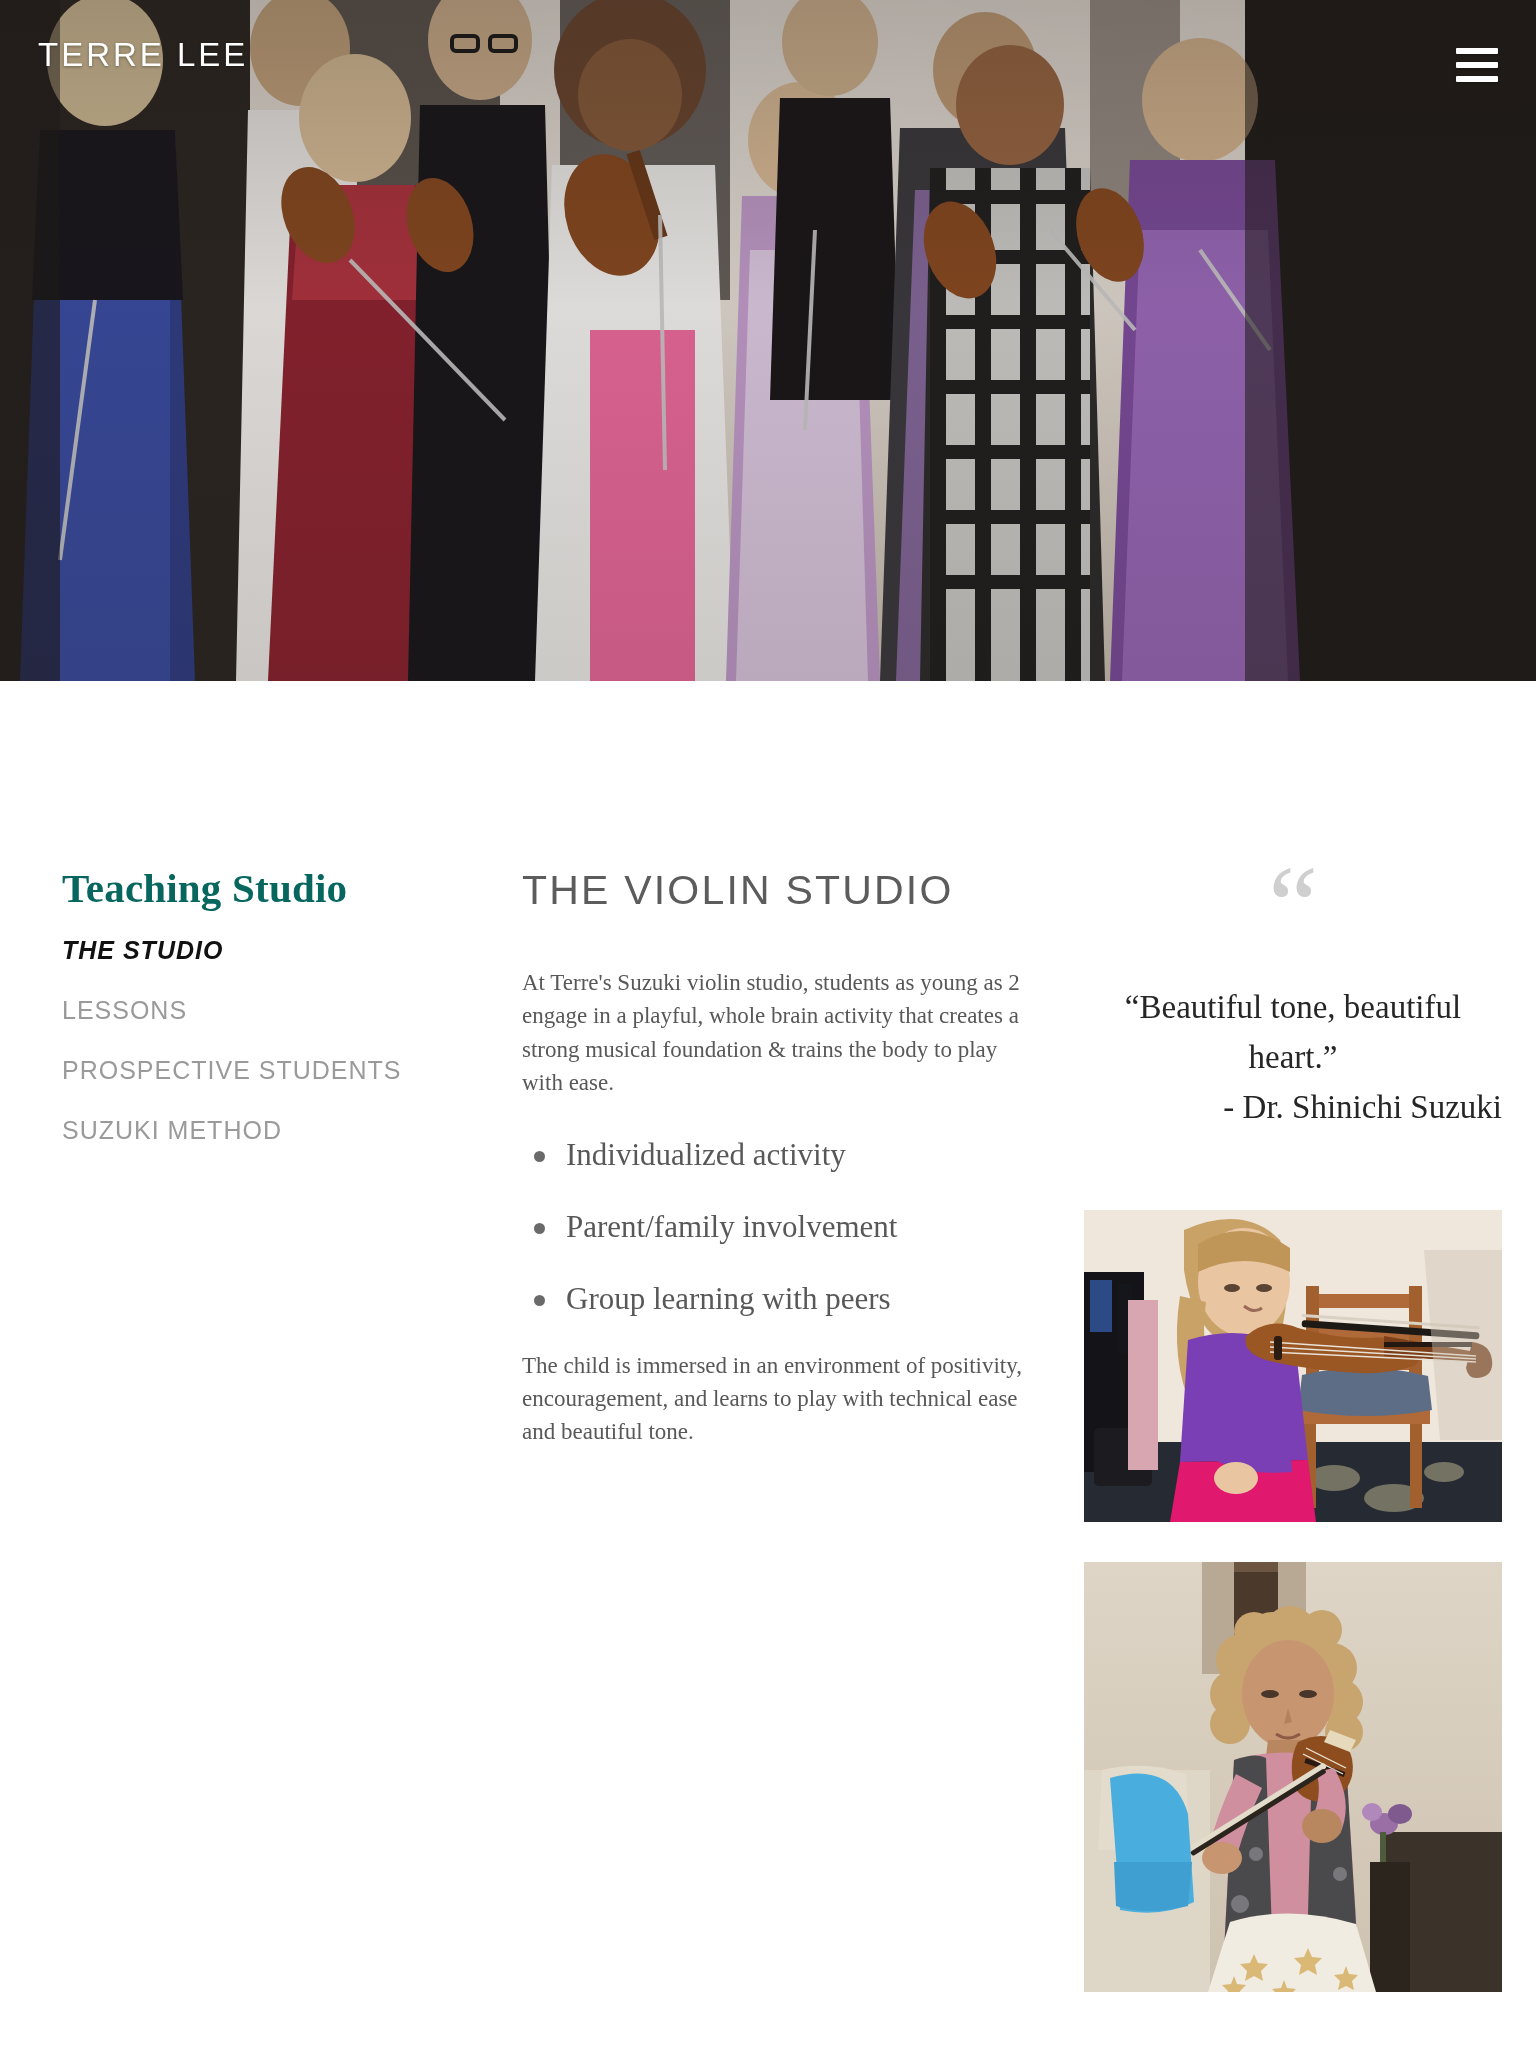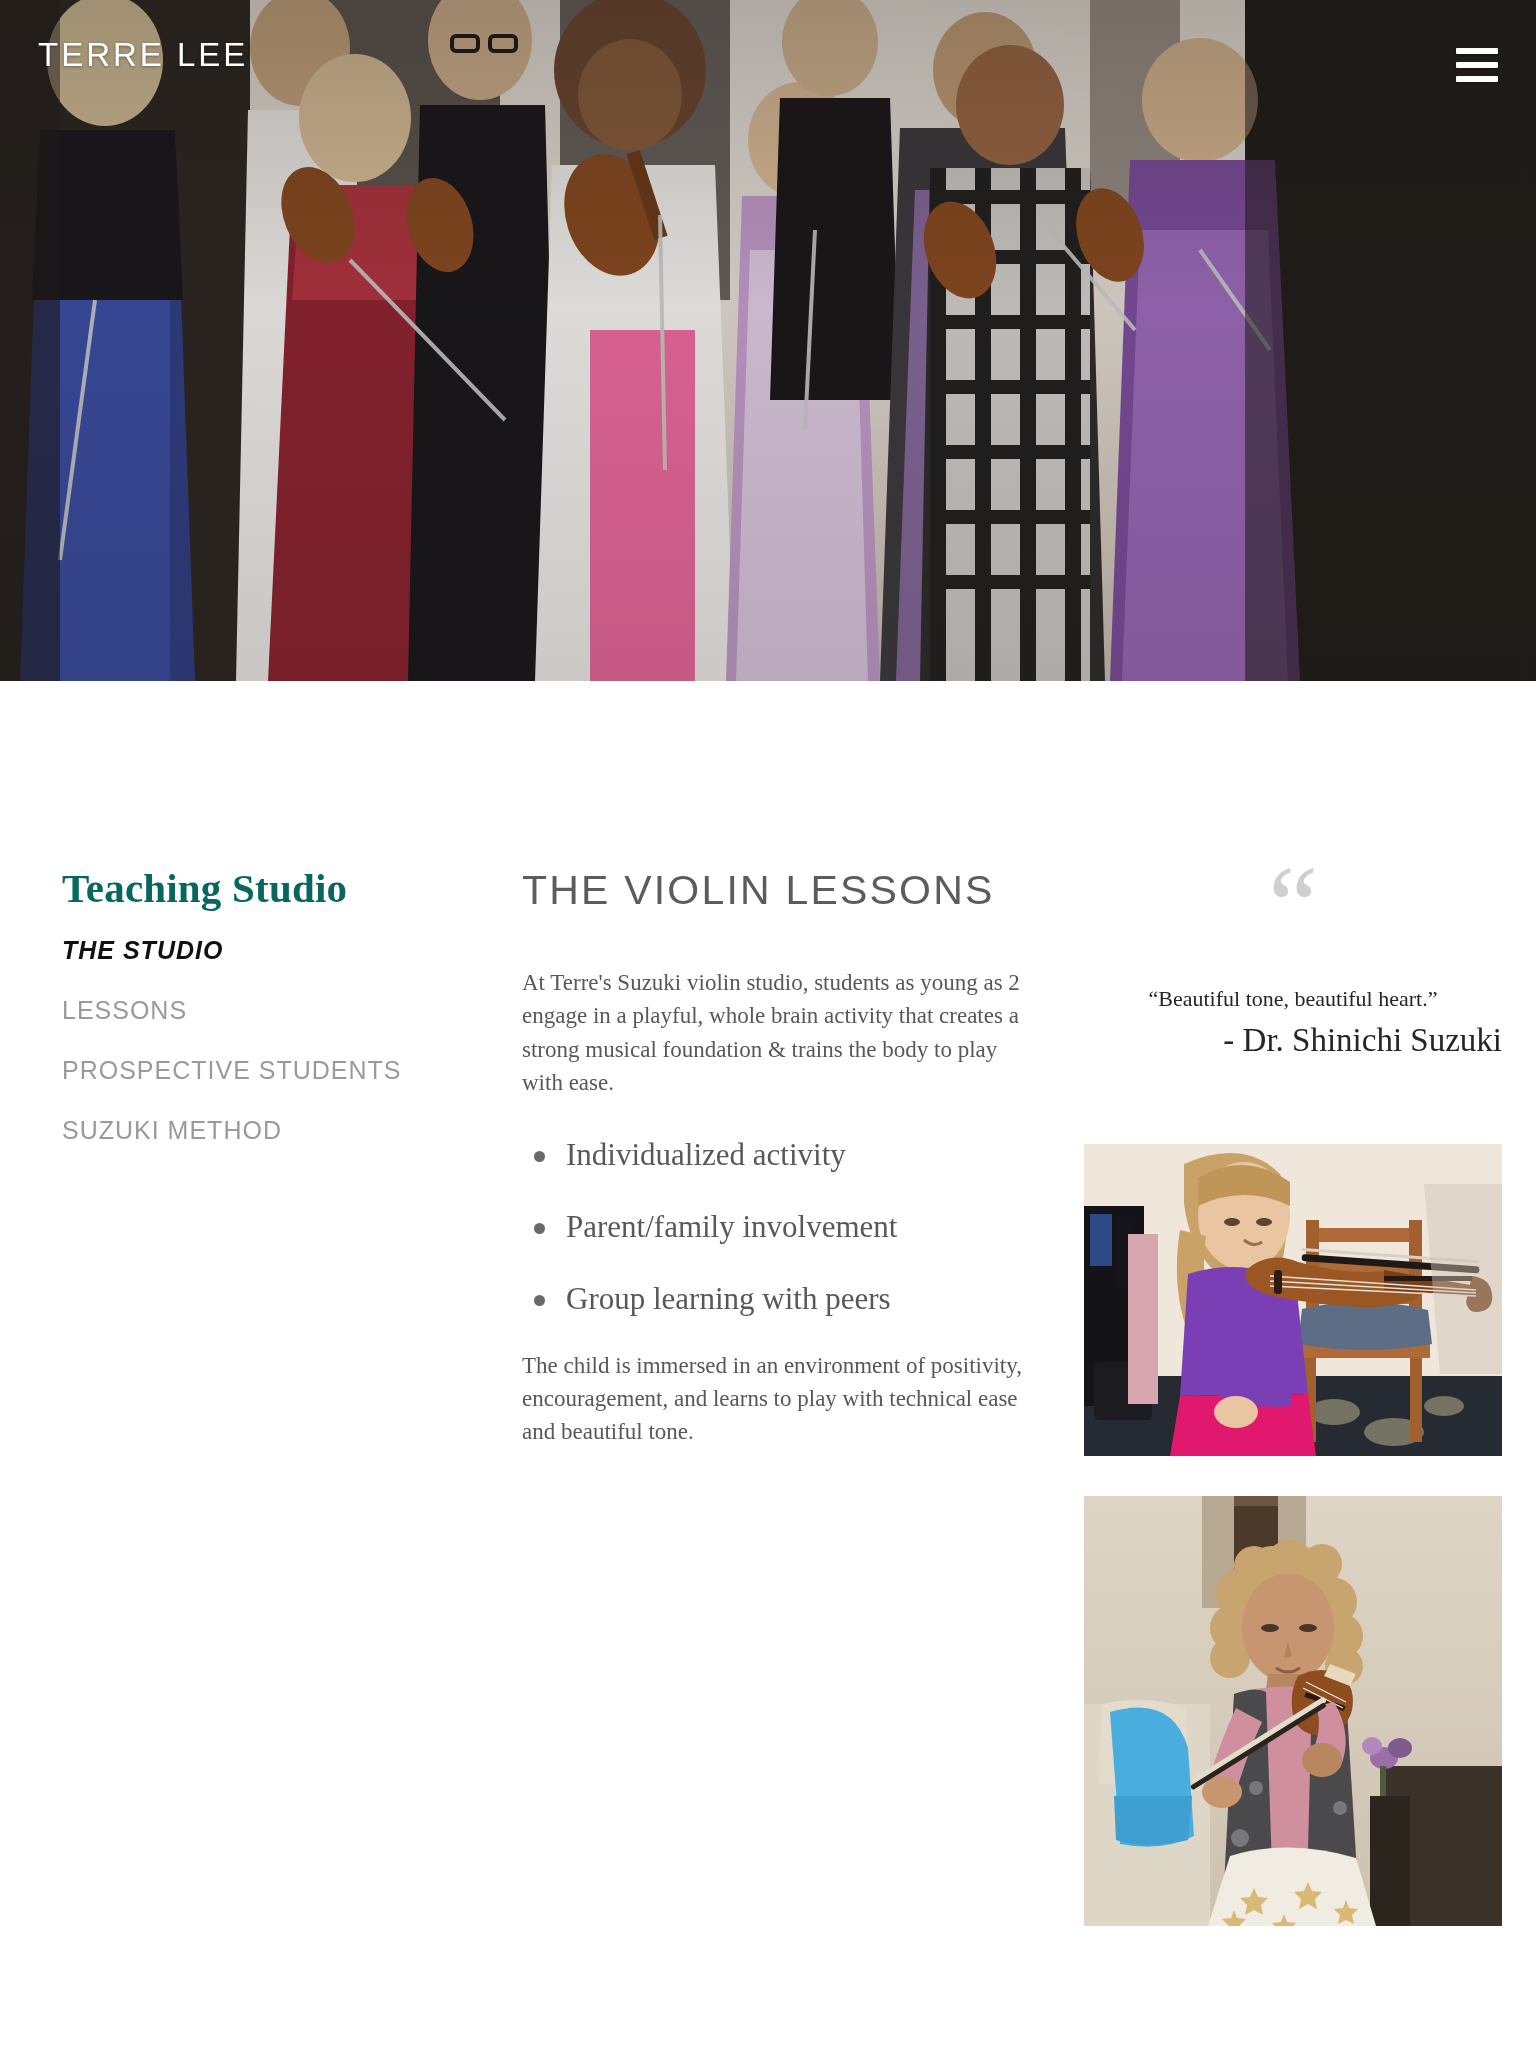--- a/index.html
+++ b/index.html
@@ -141,21 +141,21 @@
     font-size: 112px;
     line-height: .7;
     color: #cfcfcf;
     text-align: center;
     margin: 0 0 46px 0;
     height: 70px;
     overflow: hidden;
   }
   .quote-body {
     font-family: "Liberation Serif", serif;
-    font-size: 22px;
+    font-size: 33px;
     line-height: 1.52;
     color: #262626;
     text-align: center;
   }
   .quote-attr {
     font-family: "Liberation Serif", serif;
     font-size: 33px;
     line-height: 1.52;
     color: #262626;
     text-align: right;
@@ -295,21 +295,21 @@
       <nav class="sidebar">
         <div class="sidebar-title">Teaching Studio</div>
 
         <a class="nav-item active" href="#">THE STUDIO</a>
         <a class="nav-item" href="#">LESSONS</a>
         <a class="nav-item" href="#">PROSPECTIVE STUDENTS</a>
         <a class="nav-item" href="#">SUZUKI METHOD</a>
       </nav>
 
       <article class="main">
-        <h1>THE VIOLIN LESSONS</h1>
+        <h1>THE VIOLIN STUDIO</h1>
 
         <p>At Terre's Suzuki violin studio, students as young as 2 engage in a playful, whole brain activity that creates a strong musical foundation &amp; trains the body to play with ease.</p>
 
 
         <ul>
           <li>Individualized activity</li>
           <li>Parent/family involvement</li>
           <li>Group learning with peers</li>
         </ul>
 

